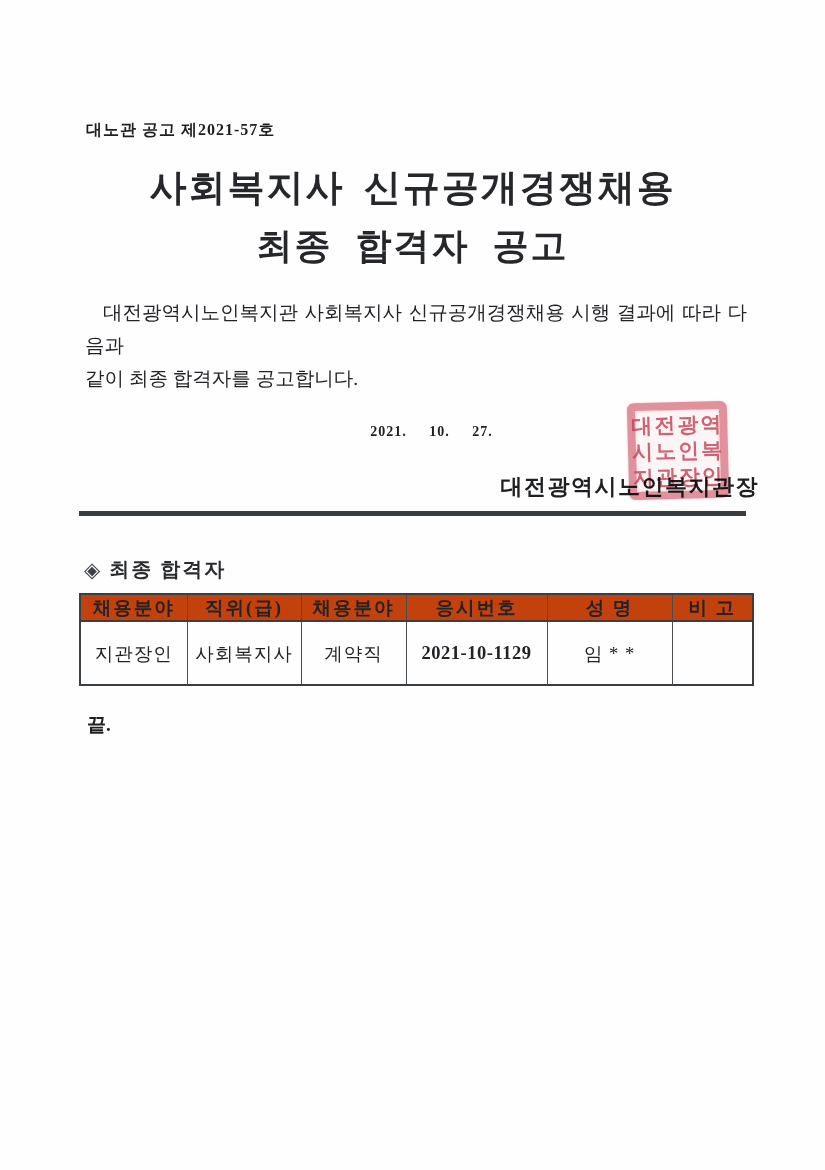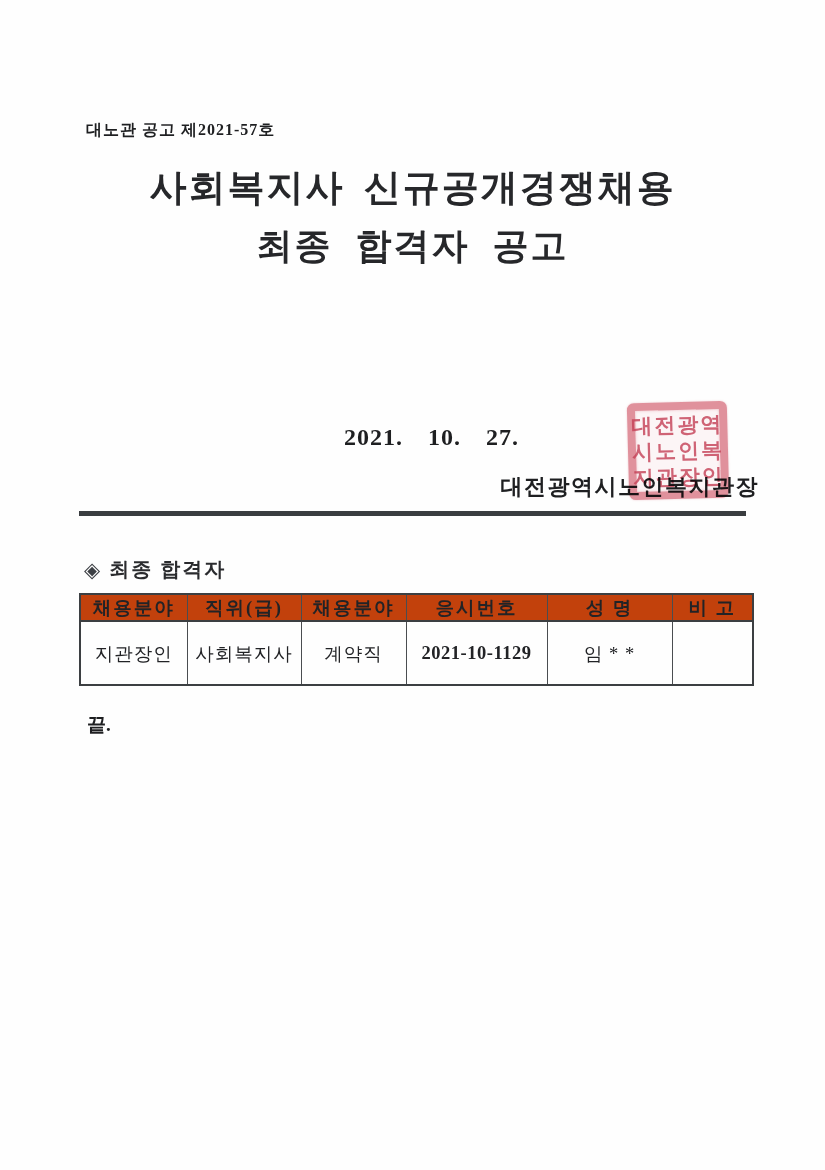--- a/index.html
+++ b/index.html
@@ -35,21 +35,21 @@
     text-indent: 18px;
     text-align: justify;
     text-align-last: justify;
   }
   .date-line {
     position: absolute;
     left: 0; top: 424px;
     width: 825px;
     text-align: center;
     padding-left: 38px;
-    font-size: 24px;
+    font-size: 14px;
     font-weight: 700;
     word-spacing: 18px;
     letter-spacing: 1px;
   }
   .issuer-line {
     position: absolute;
     right: 0; top: 472px;
     width: 825px;
     text-align: right;
     padding-right: 66px;
@@ -133,20 +133,24 @@
 </head>
 <body>
 
 <div class="page">
 
   <div class="doc-number">대노관 공고 제2021-57호</div>
 
   <div class="title title-line2">최종 합격자 공고</div>
   <div class="title title-line1">사회복지사 신규공개경쟁채용</div>
 
+  <div class="body-par">
+    <div class="body-line1">대전광역시노인복지관 사회복지사 신규공개경쟁채용 시행 결과에 따라 다음과</div>
+    <div class="body-line2">같이 최종 합격자를 공고합니다.</div>
+  </div>
 
   <div class="date-line">2021. 10. 27.</div>
 
   <div class="issuer-line">대전광역시노인복지관장</div>
 
   <div class="seal">
     <div class="seal-row">대전광역</div>
     <div class="seal-row">시노인복</div>
     <div class="seal-row">지관장인</div>
   </div>

